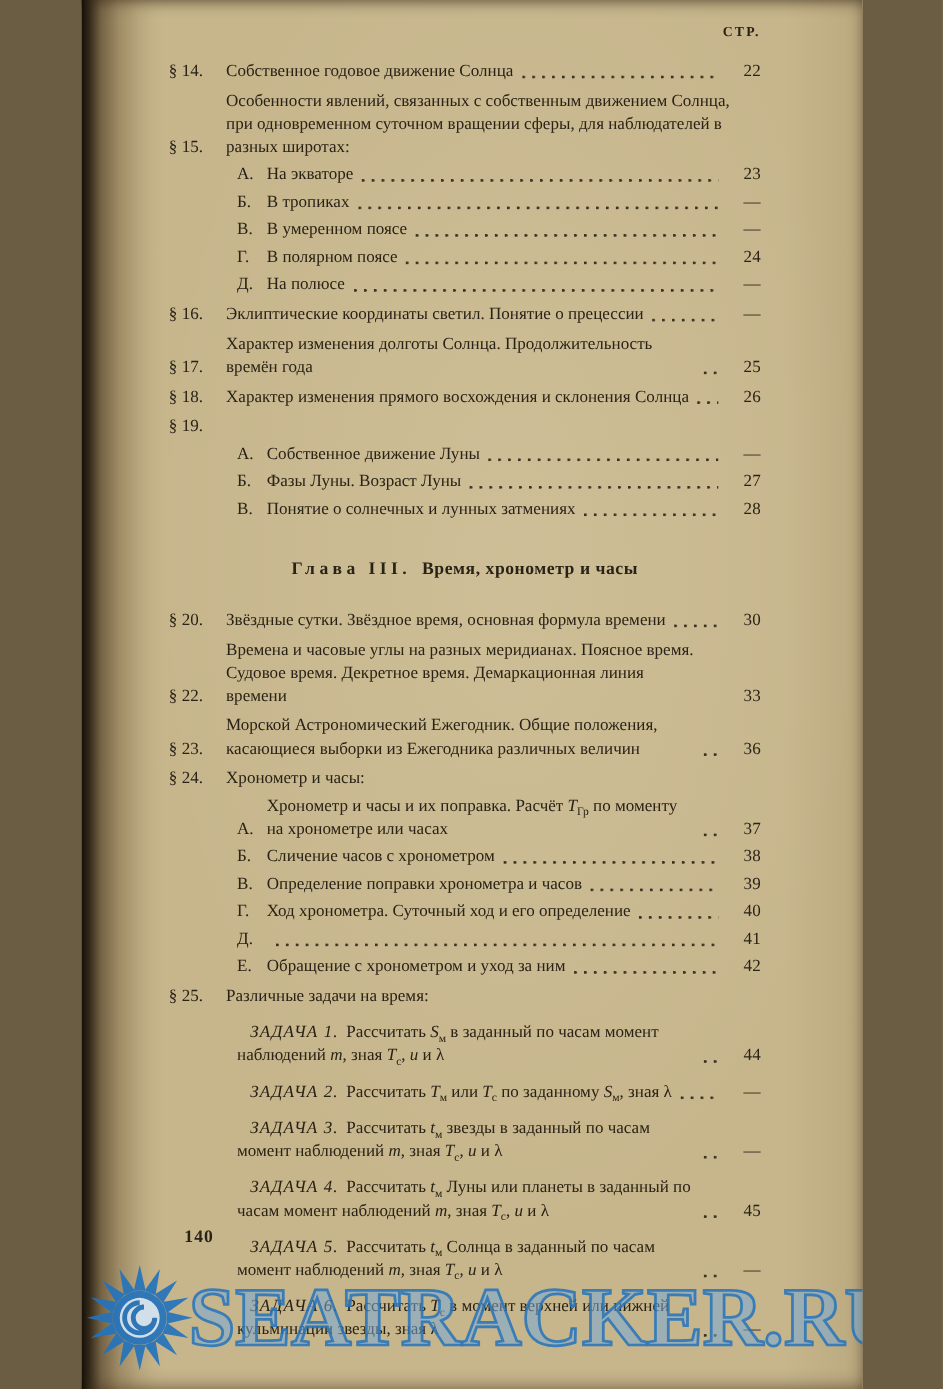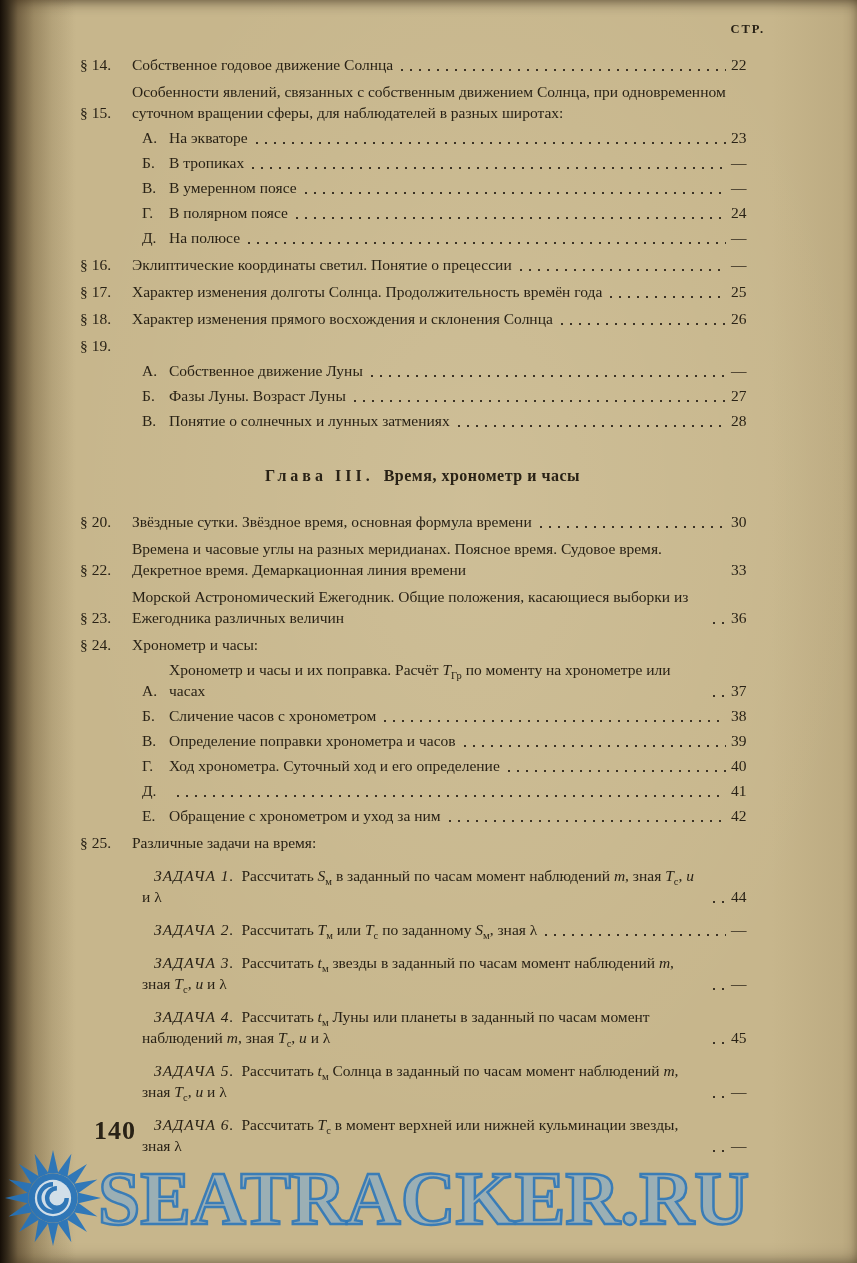--- a/index.html
+++ b/index.html
@@ -1,18 +1,18 @@
 <!DOCTYPE html>
 <html><head>
 <meta charset="utf-8">
 <style>
   html,body{margin:0;padding:0;background:#6b5d44;}
   .page{
     position:relative;
-    width:857px;height:1263px;
+    width:710px;height:1263px;
     margin:0 auto;
     background:#c7b68c;
     background-image:
       radial-gradient(ellipse at 55% 40%, rgba(255,250,230,.12) 0%, rgba(0,0,0,0) 60%),
       linear-gradient(90deg, rgba(64,44,20,.25) 0%, rgba(0,0,0,0) 9%, rgba(0,0,0,0) 90%, rgba(150,130,90,.25) 100%);
     box-shadow:
       inset 0 10px 14px -9px rgba(35,22,8,.65),
       inset 0 -12px 16px -11px rgba(35,22,8,.5),
       inset -8px 0 14px -8px rgba(35,22,8,.3);
     overflow:hidden;
@@ -44,29 +44,29 @@
   .tlabel{font-style:italic;letter-spacing:1px;margin-right:7px;margin-left:12px;}
   .txt{flex:0 1 auto;}
   .txt sub{font-size:68%;line-height:0;}
   .dots{
     flex:1 0 14px;height:4px;
     margin:0 5px 3px 7px;
     background-image:radial-gradient(circle at 2px 2px,#3b3224 1.25px,rgba(0,0,0,0) 1.55px);
     background-size:9px 4px;background-repeat:repeat-x;background-position:left bottom;
   }
   .dots.none{background:none;}
-  .pg{flex:none;min-width:34px;}
+  .pg{flex:none;min-width:34px;text-align:right;}
   .chapter{
     text-align:center;font-size:16px;font-weight:bold;
     margin:36px 0 26px 0;letter-spacing:.5px;
   }
   .chapter .pre{letter-spacing:4px;margin-right:10px;font-weight:bold;}
   .folio{
     position:absolute;left:94px;top:1116px;
-    font-size:26px;font-weight:bold;letter-spacing:1px;z-index:2;
+    font-size:16px;font-weight:bold;letter-spacing:1px;z-index:2;
   }
   .watermark{
     position:absolute;left:4px;bottom:16px;z-index:4;
     display:flex;align-items:center;white-space:nowrap;opacity:.92;
   }
   .wm-sun{width:98px;height:98px;flex:none;margin-right:-4px;}
   .wm-text{
     font-family:Liberation Serif, serif;
     font-weight:bold;font-size:76px;letter-spacing:0px;
     color:rgba(195,220,242,.30);

